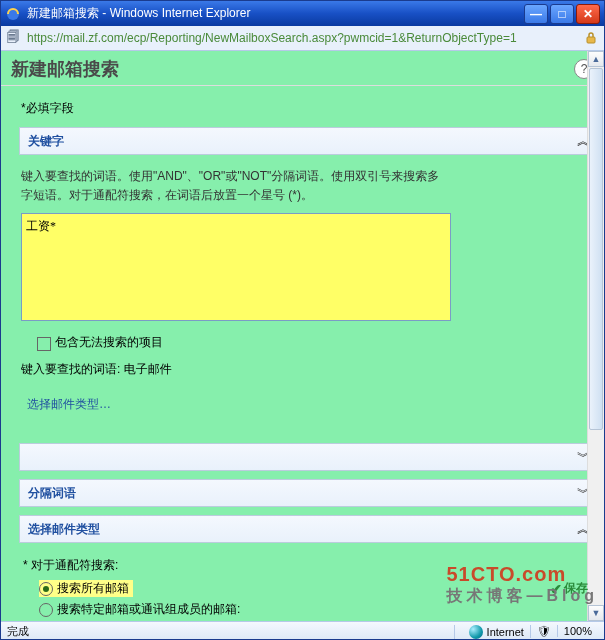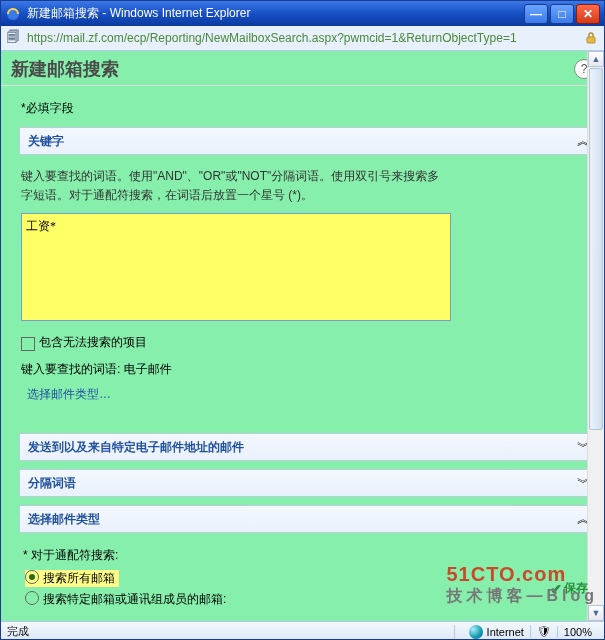--- a/index.html
+++ b/index.html
@@ -21,35 +21,35 @@
   .hr{height:1px;background:#ddd;margin:0}
   .body{padding:6px 5px 10px 18px}
   .required{margin:8px 0 10px 2px}
   .sect{border:1px solid #bcd;background:linear-gradient(#f4f8fe,#e9f1fb);display:flex;align-items:flex-end;padding:4px 8px;margin-top:4px}
   .sect .chev{margin-left:auto;font-family:monospace;font-size:13px;color:#333}
   .sect .t{color:#2050a0;font-weight:bold}
   .sect-body{padding:6px 2px 4px 2px}
   .help-text{color:#333;line-height:1.6;margin:6px 0 8px 0;max-width:430px}
   .ta{width:430px;height:108px;border:1px solid #7a9cc6;padding:4px;box-sizing:border-box;font-family:Liberation Serif, serif;font-size:12px;resize:none}
   .mark{background:#ffff66}
-  .row{display:flex;align-items:flex-end;margin:4px 0}
+  .row{display:flex;align-items:flex-end;margin:4px 16px}
   .types{margin:10px 0 2px 0}
-  .link-btn{display:inline-block;padding:4px 6px;color:#2050a0;margin-top:2px}
-  .radio-row{display:flex;margin:2px 0 2px 4px}
+  .link-btn{display:inline-block;padding:4px 6px;color:#2050a0;margin-top:12px}
+  .radio-row{display:flex;align-items:center;margin:2px 0 2px 18px}
   .radio-row label{margin-left:4px}
   .radio-row.first{background:#ffff88;display:inline-flex;padding:0 4px 0 0}
   .radio-dot{width:12px;height:12px;border:1px solid #666;border-radius:50%;display:inline-flex;align-items:center;justify-content:center}
   .radio-dot .dot{width:6px;height:6px;border-radius:50%;background:#2a6a1a}
   .cb{width:12px;height:12px;border:1px solid #666;display:inline-block;margin-right:4px}
   .footer-save{position:absolute;right:16px;bottom:24px;color:#2a8a3a;font-weight:bold;display:flex;align-items:center}
   .footer-save .chk{color:#2a8a3a;font-size:14px;margin-right:2px}
   .watermark{position:absolute;right:6px;bottom:14px;color:#c94a2a;font-size:20px;font-weight:bold;letter-spacing:1px;pointer-events:none}
   .watermark small{display:block;font-size:16px;color:#777;letter-spacing:4px}
   .status{height:19px;background:linear-gradient(#f4f8fe,#dce8f6);border-top:1px solid #b5c9e8;display:flex;align-items:center;font-size:11px;padding:0 6px}
-  .status .mid{margin-left:auto;display:flex;align-items:center}
+  .status .mid{margin-left:auto;display:flex;}
   .status .globe{width:14px;height:14px;border-radius:50%;background:radial-gradient(circle at 30% 30%,#aef,#19a 60%,#068);margin-right:4px;margin-left:8px}
   .status-seg{border-left:1px solid #b5c9e8;padding:0 6px;display:flex;align-items:center;height:100%}
   .scrollbar{position:absolute;top:0;right:0;bottom:0;width:16px;background:#f0f0f0;border-left:1px solid #ddd}
   .sb-btn{height:16px;background:linear-gradient(#fdfdfd,#e4e8ee);border:1px solid #b5c4d6;box-sizing:border-box;display:flex;align-items:center;justify-content:center;font-size:9px;color:#4a6a9a}
   .sb-thumb{position:absolute;left:1px;right:1px;top:17px;height:360px;background:linear-gradient(to right,#eaf2fb,#cfe0f2);border:1px solid #b5c4d6;border-radius:2px}
   .sp{flex:1}
   .select-label{margin:8px 0 4px 2px}
 </style>
 </head>
 <body>
@@ -103,21 +103,20 @@
             <span>包含无法搜索的项目</span>
           </div>
           <div class="types">
             <span>键入要查找的词语:</span>
             <span>电子邮件</span>
           </div>
           <span class="link-btn">选择邮件类型…</span>
         </div>
 
         <div class="sect" style="margin-top:22px">
-          <span class="t">发送到以及来自特定电子邮件地址的邮件</span>
           <span class="chev">︾</span>
         </div>
 
         <div class="sect" style="margin-top:8px">
           <span class="t">分隔词语</span>
           <span class="chev">︾</span>
         </div>
 
         <div class="sect" style="margin-top:8px">
           <span class="t">选择邮件类型</span>

